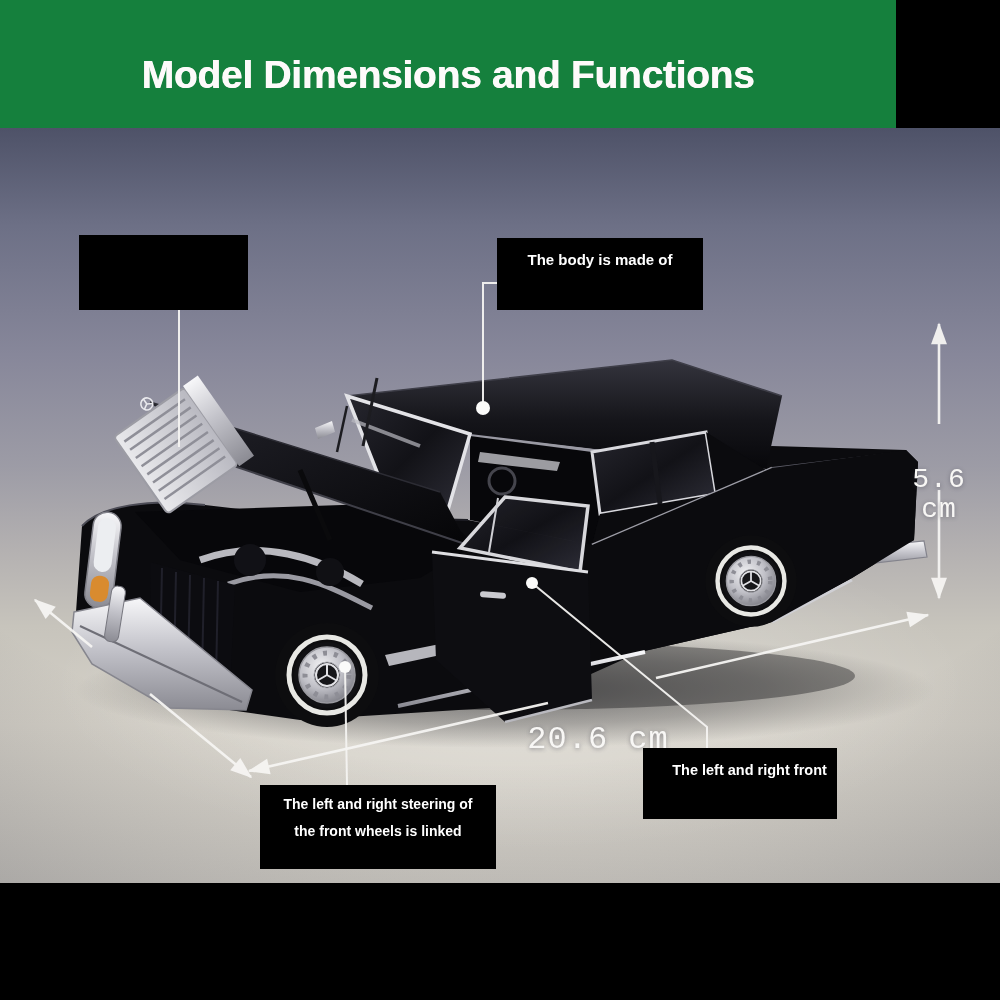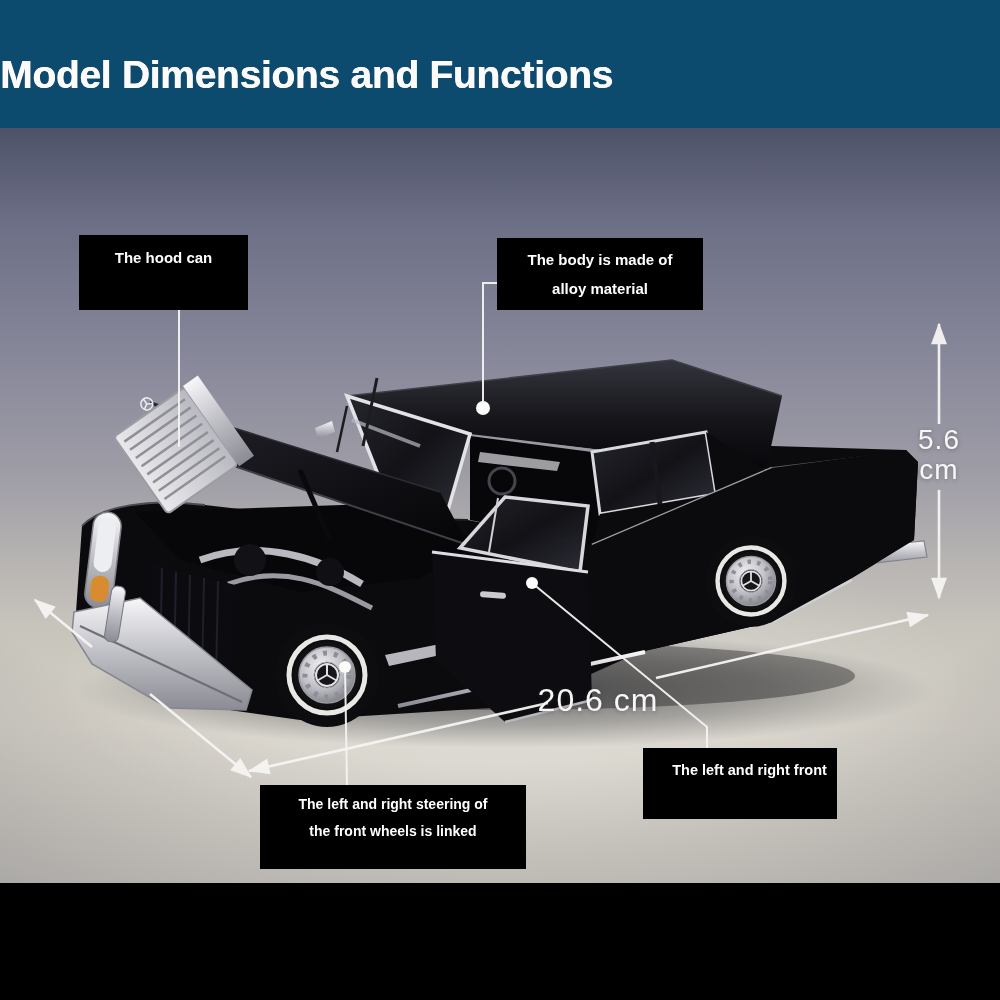--- a/index.html
+++ b/index.html
@@ -1,42 +1,42 @@
 <!DOCTYPE html>
 <html><head>
 <meta charset="utf-8">
 <style>
   html,body{margin:0;padding:0;background:#222;}
   .page{position:relative;width:1000px;height:1000px;margin:0 auto;overflow:hidden;
         font-family:"Liberation Sans",sans-serif;background:#000;}
   
-  .header{position:absolute;left:0;top:0;width:1000px;height:128px;background:#0c4a6e;
-          display:flex;align-items:center;}
+  .header{position:absolute;left:0;top:0;width:896px;height:128px;background:#15803d;
+          display:flex;align-items:center;justify-content:center;}
   .header h1{margin:0;padding-top:22px;color:#fdfafa;font-size:39px;font-weight:800;
              letter-spacing:-.3px;text-shadow:.5px 0 0 currentColor;}
   
   .photo{position:absolute;left:0;top:128px;width:1000px;height:755px;
      background:
        radial-gradient(120% 95% at 50% 32%, rgba(0,0,0,0) 55%, rgba(22,25,42,.38) 100%),
        radial-gradient(640px 230px at 51% 74%, rgba(255,255,255,.32), rgba(255,255,255,0) 72%),
        linear-gradient(180deg,#4e5268 0%,#6d7086 13%,#87879a 30%,#9d9ca6 45%,
                        #b4b1b1 56%,#c7c4bc 66%,#d4d0c7 79%,#d9d5cc 100%);}
   .scene{position:absolute;left:0;top:0;width:1000px;height:755px;display:block;}
   
   .callout{position:absolute;box-sizing:border-box;background:#000;color:#fff;
            text-align:center;font-weight:700;z-index:5;}
   .callout div{white-space:nowrap;}
   .co-hood{left:79px;top:107px;width:169px;height:75px;font-size:15px;line-height:30px;padding-top:8px;}
   .co-body{left:497px;top:110px;width:206px;height:72px;font-size:15px;line-height:29px;padding-top:7px;}
   .co-doors{left:643px;top:620px;width:194px;height:71px;font-size:14.5px;line-height:28px;padding-top:8px;padding-left:19px;}
-  .co-steering{left:260px;top:657px;width:266px;height:84px;font-size:14px;line-height:27px;padding-top:6px;}
-  
-  .dim{position:absolute;color:#f8f7f5;font-family:Liberation Sans, sans-serif;font-weight:400;
+  .co-steering{left:260px;top:657px;width:236px;height:84px;font-size:14px;line-height:27px;padding-top:6px;}
+  
+  .dim{position:absolute;color:#f8f7f5;font-family:Liberation Mono, monospace;font-weight:400;
        text-align:center;letter-spacing:1px;z-index:4;
-       text-shadow:0 1px 4px rgba(55,55,70,.45);}
+       text-shadow:0 1px 4px rgba(55,55,70,.45);margin-top:40px;}
   .dim-height{left:900px;top:297px;width:78px;font-size:28px;line-height:30px;}
   .dim-width{left:60px;top:544px;width:110px;font-size:33px;line-height:40px;}
   .dim-length{left:517px;top:552px;width:162px;font-size:32px;line-height:40px;}
   
   .footer{position:absolute;left:0;top:883px;width:1000px;height:117px;background:#000;}
 </style>
 </head>
 <body>
 
 <div class="page">
@@ -245,25 +245,23 @@
         <line x1="939" y1="424" x2="939" y2="324" marker-end="url(#ah)"></line>
         <line x1="939" y1="490" x2="939" y2="598" marker-end="url(#ah)"></line>
         <line x1="92" y1="647" x2="35" y2="600" marker-end="url(#ah)"></line>
         <line x1="150" y1="694" x2="251" y2="777" marker-end="url(#ah)"></line>
         <line x1="548" y1="703" x2="249" y2="771" marker-end="url(#ah)"></line>
         <line x1="656" y1="678" x2="928" y2="615" marker-end="url(#ah)"></line>
       </g>
     </svg>
 
     <div class="callout co-hood">
-      <div>The hood can</div>
     </div>
     <div class="callout co-body">
       <div>The body is made of</div>
-      <div>alloy material</div>
     </div>
     <div class="callout co-doors">
       <div>The left and right front</div>
     </div>
     <div class="callout co-steering">
       <div>The left and right steering of</div>
       <div>the front wheels is linked</div>
     </div>
 
     <div class="dim dim-height">

